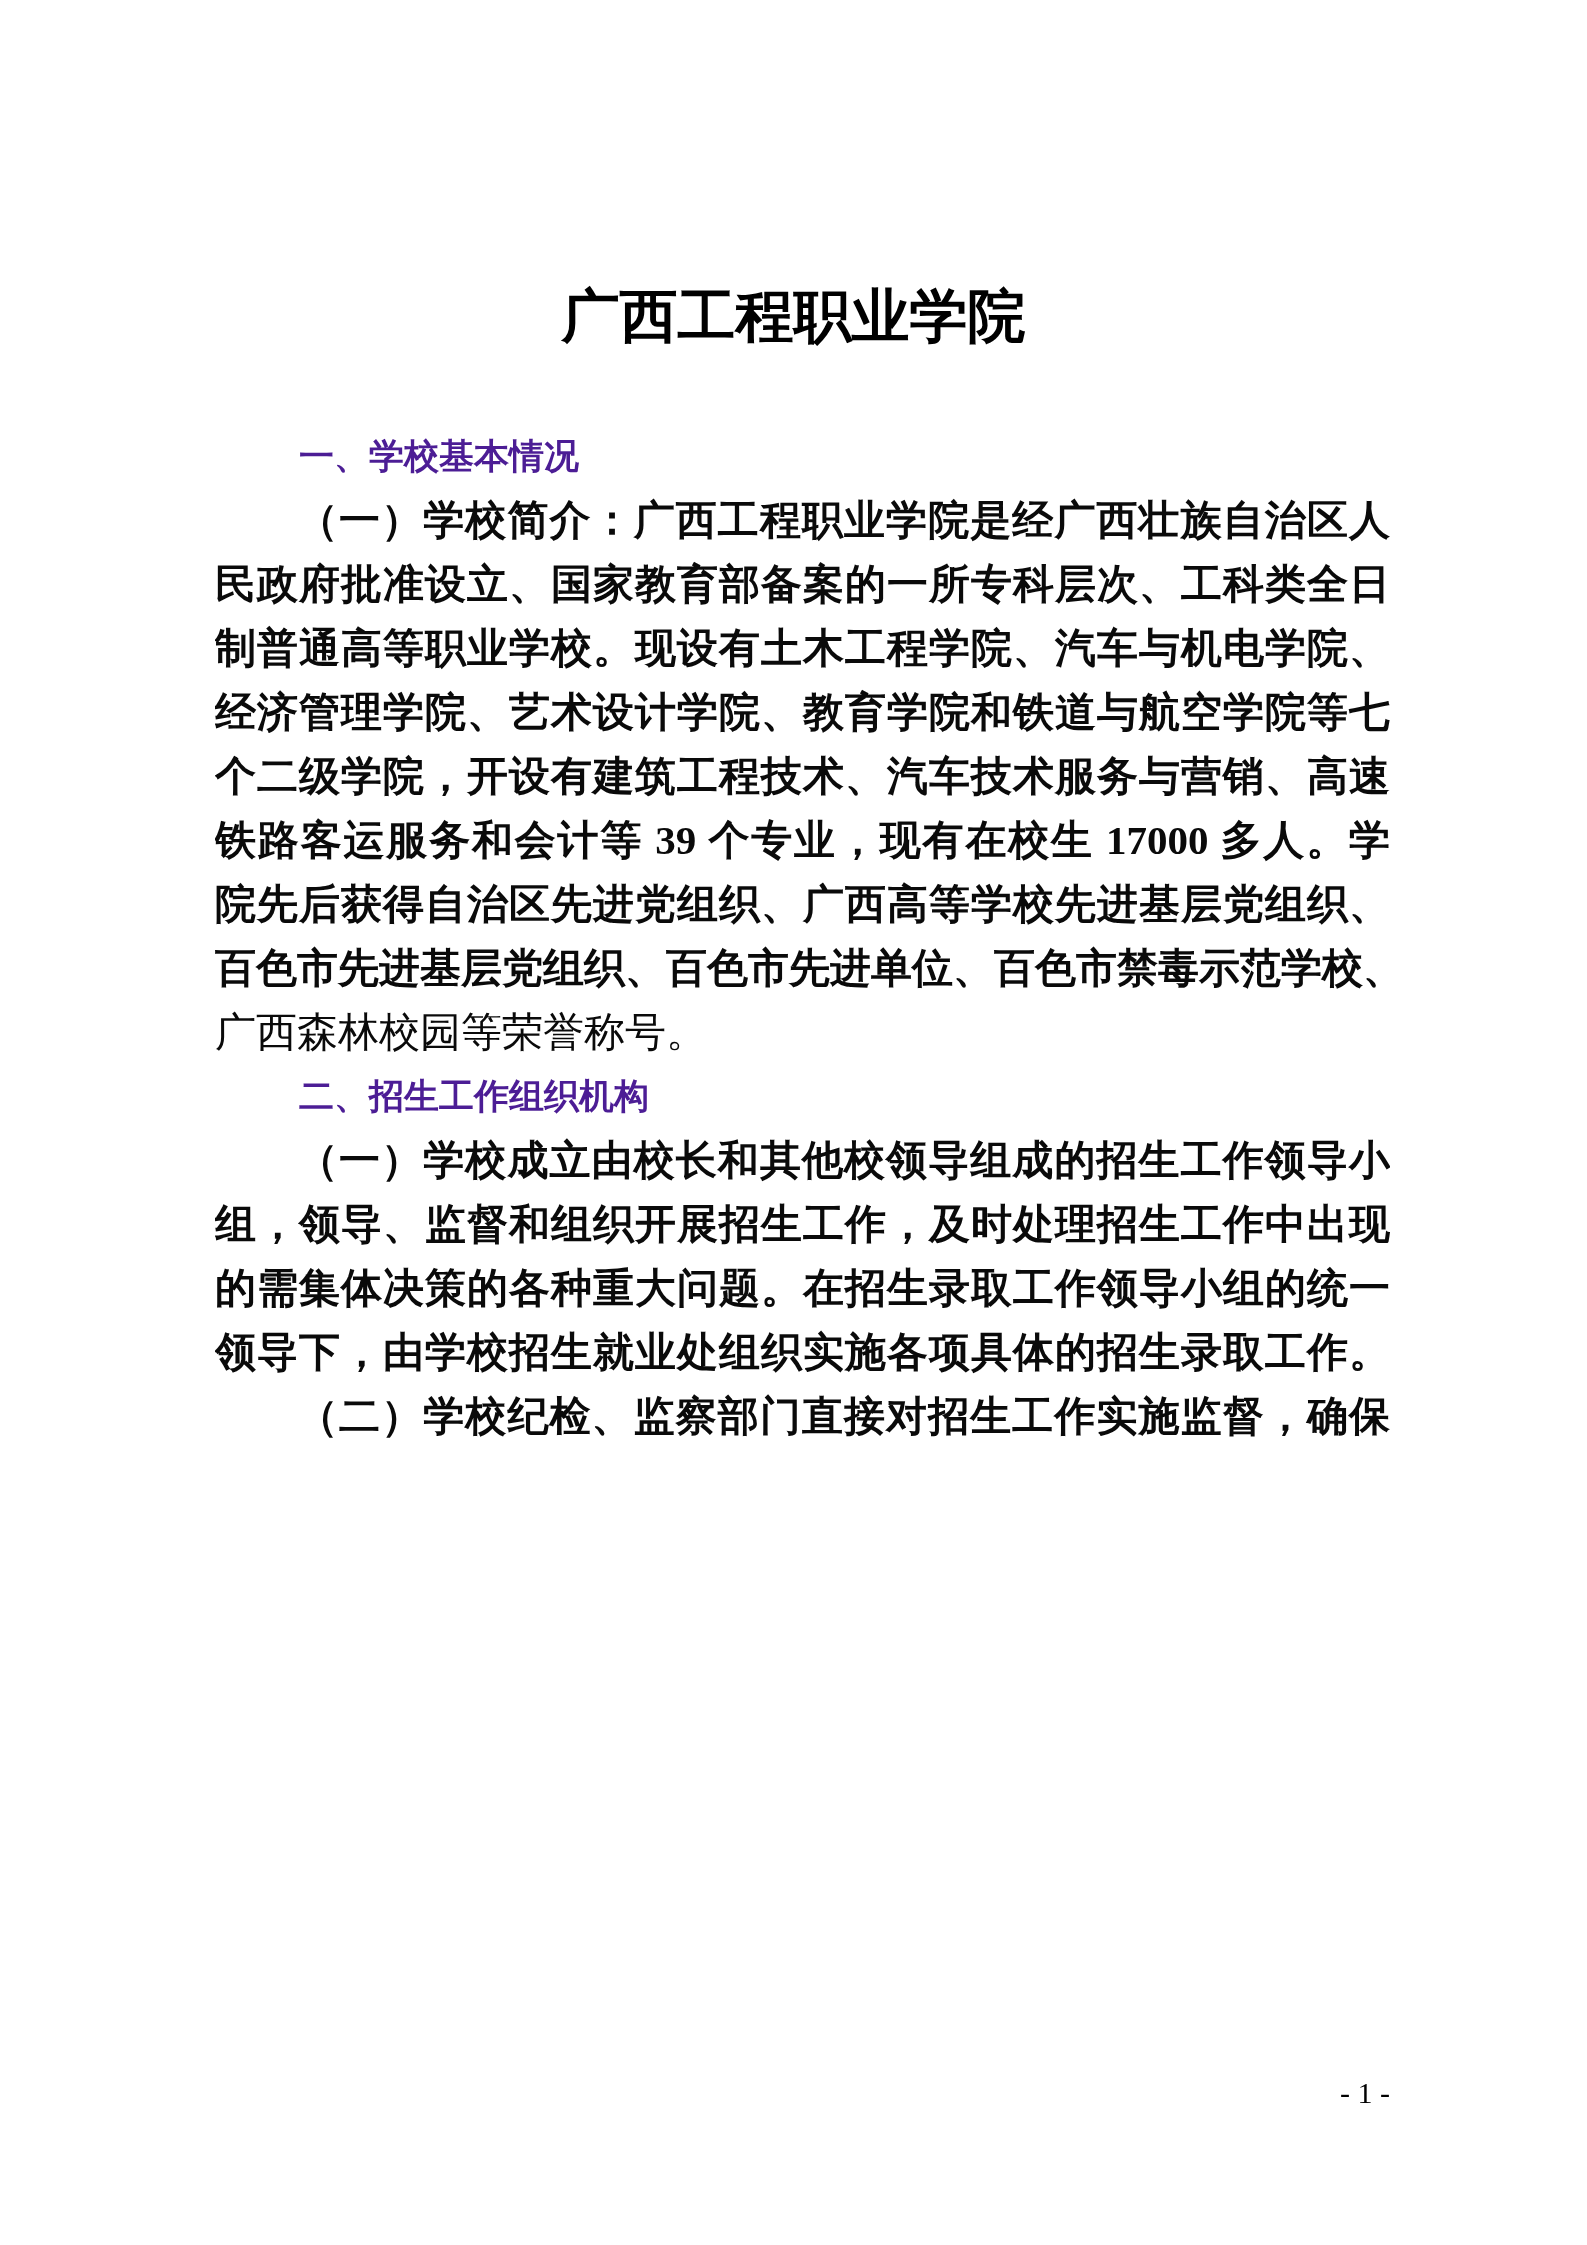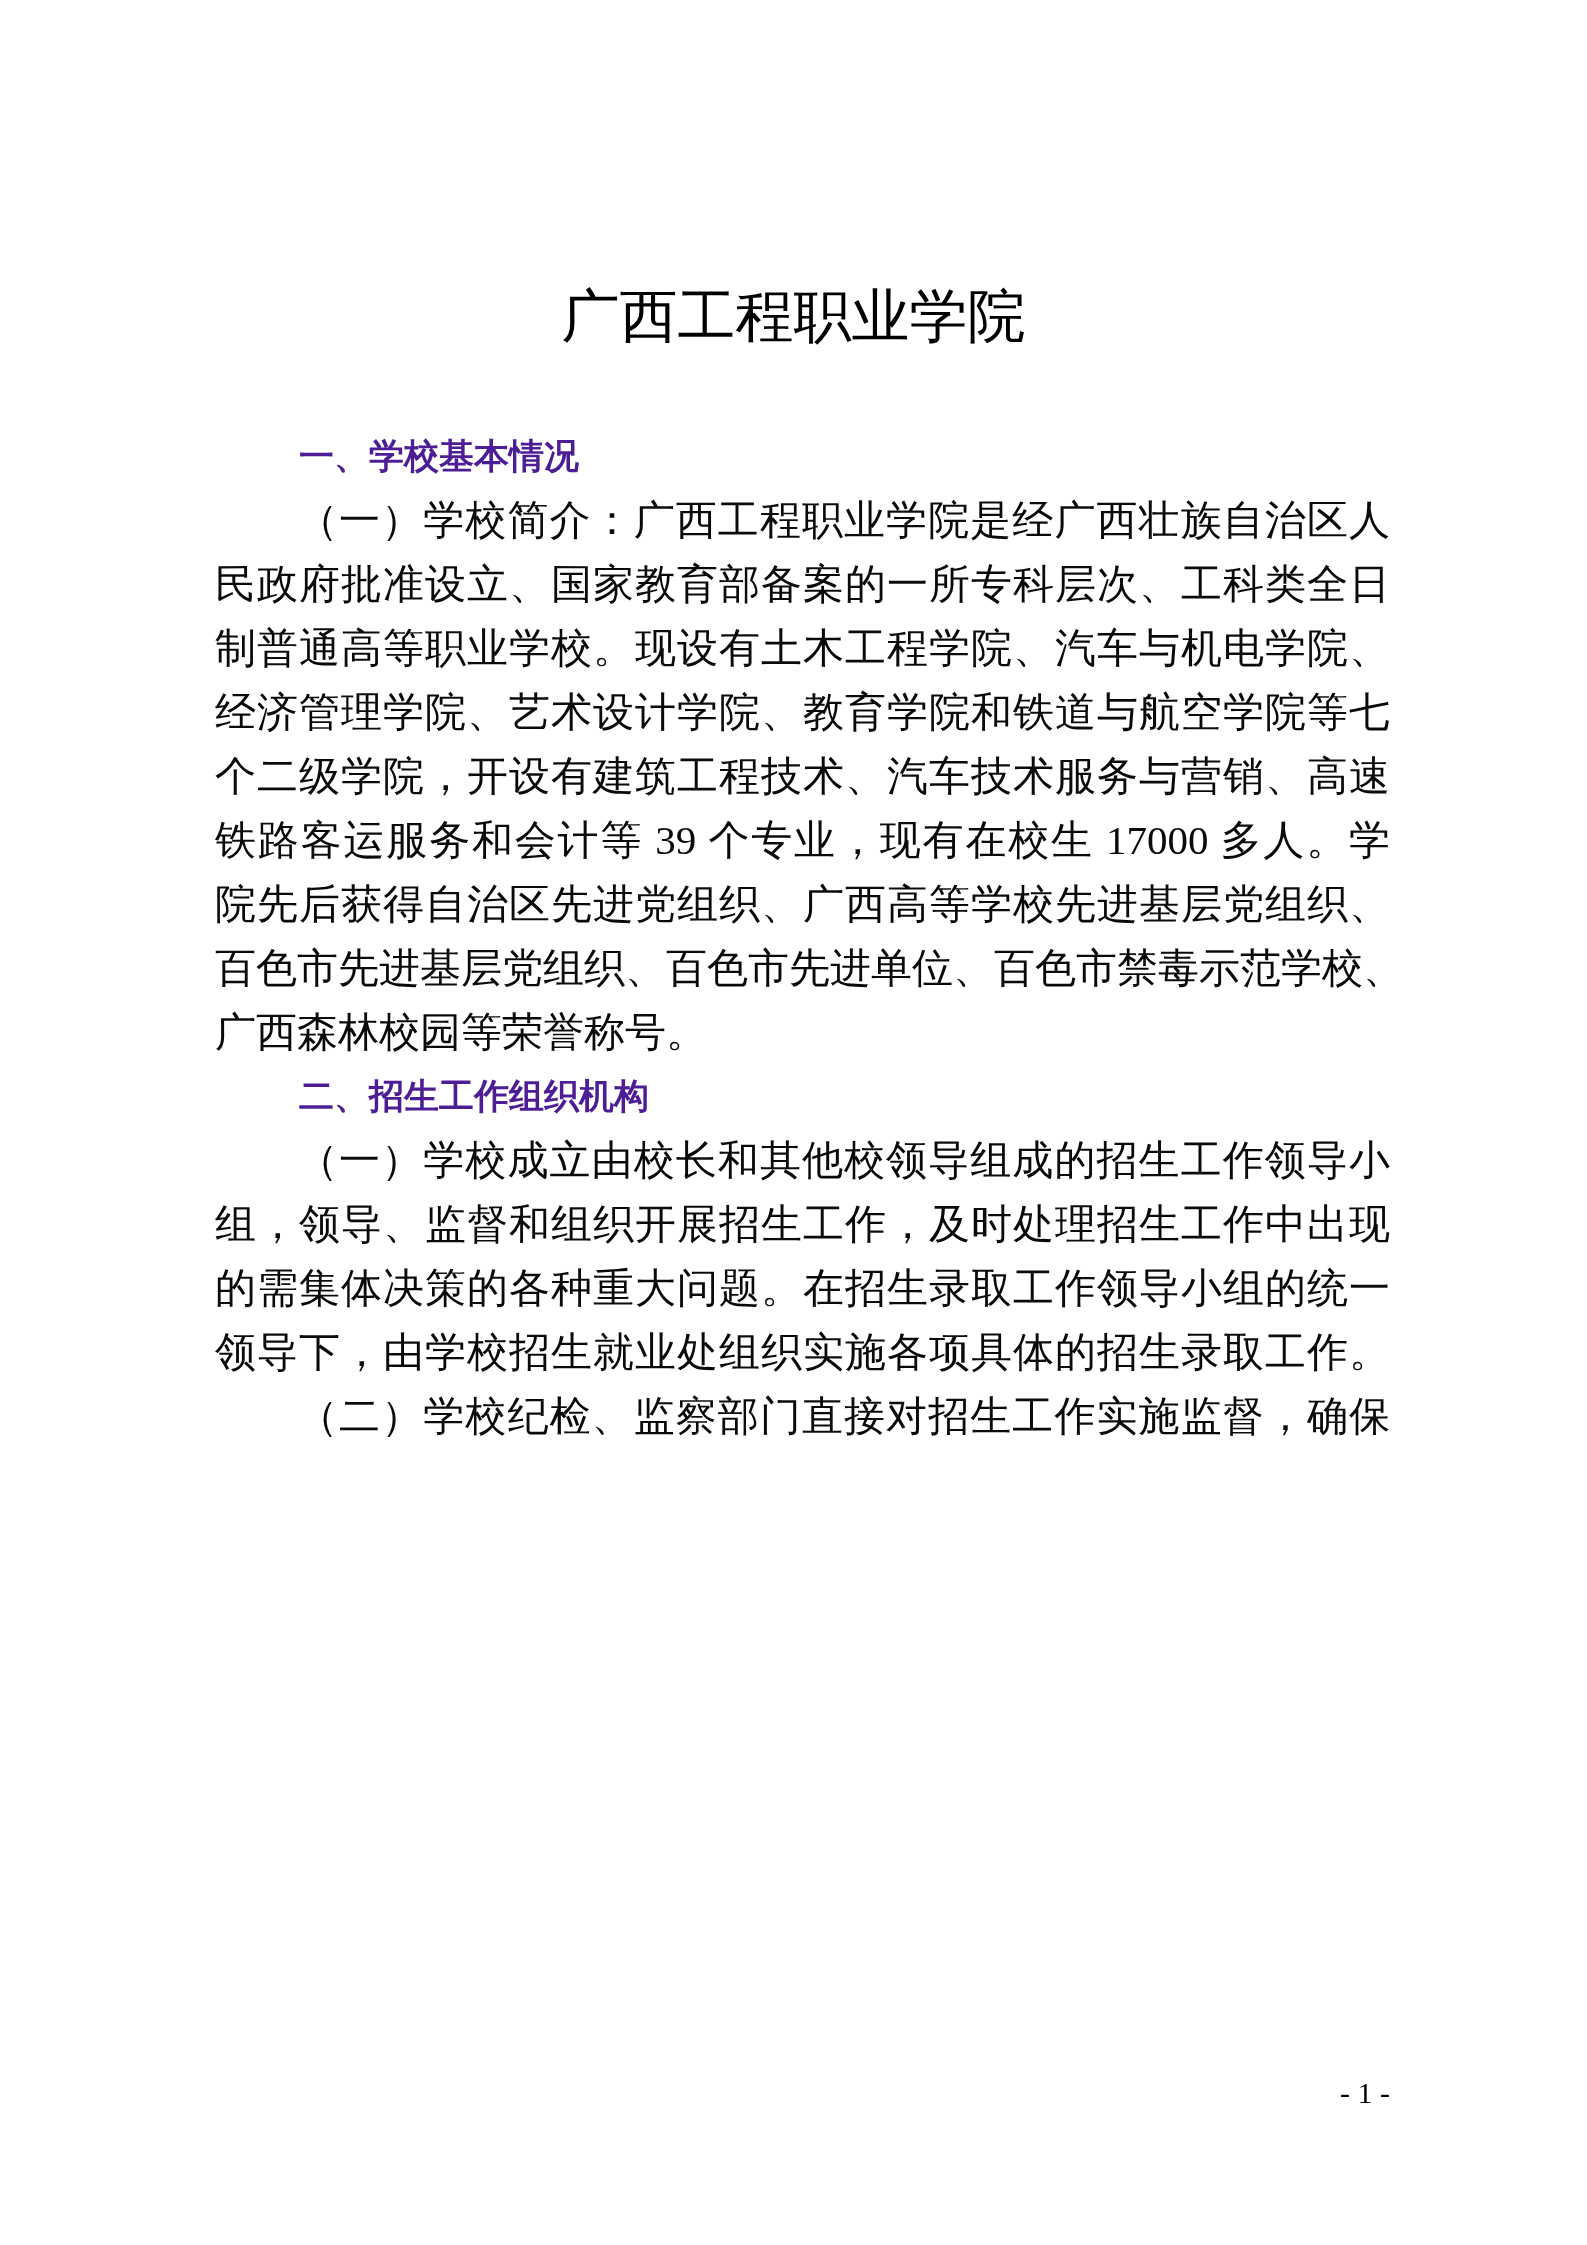--- a/index.html
+++ b/index.html
@@ -13,21 +13,21 @@
     height: 2245px;
     background: #ffffff;
     color: #000000;
     overflow: hidden;
     font-family: "Liberation Serif", "DejaVu Serif", serif;
   }
   .doc-title {
     padding-top: 272px;
     text-align: center;
     font-family: "Liberation Serif", "DejaVu Serif", serif;
-    font-weight: normal;
+    font-weight: bold;
     font-size: 58px;
     line-height: 90px;
     color: #000000;
   }
   .content {
     margin-top: 62px;
     margin-left: 215px;
     margin-right: 197px;
     font-size: 41px;
     line-height: 64px;
@@ -45,20 +45,21 @@
   .ln {
     height: 64px;
     line-height: 64px;
     white-space: nowrap;
     overflow: hidden;
   }
   .fill {
     text-align: justify;
     text-align-last: justify;
     text-justify: inter-character;
+    font-weight: bold;
   }
   .ind2 { padding-left: 82px; }
   .ind5 { padding-left: 205px; }
   .page-footer {
     position: absolute;
     top: 2076px;
     right: 197px;
     font-family: "Liberation Serif", "DejaVu Serif", serif;
     font-size: 30px;
     line-height: 34px;

